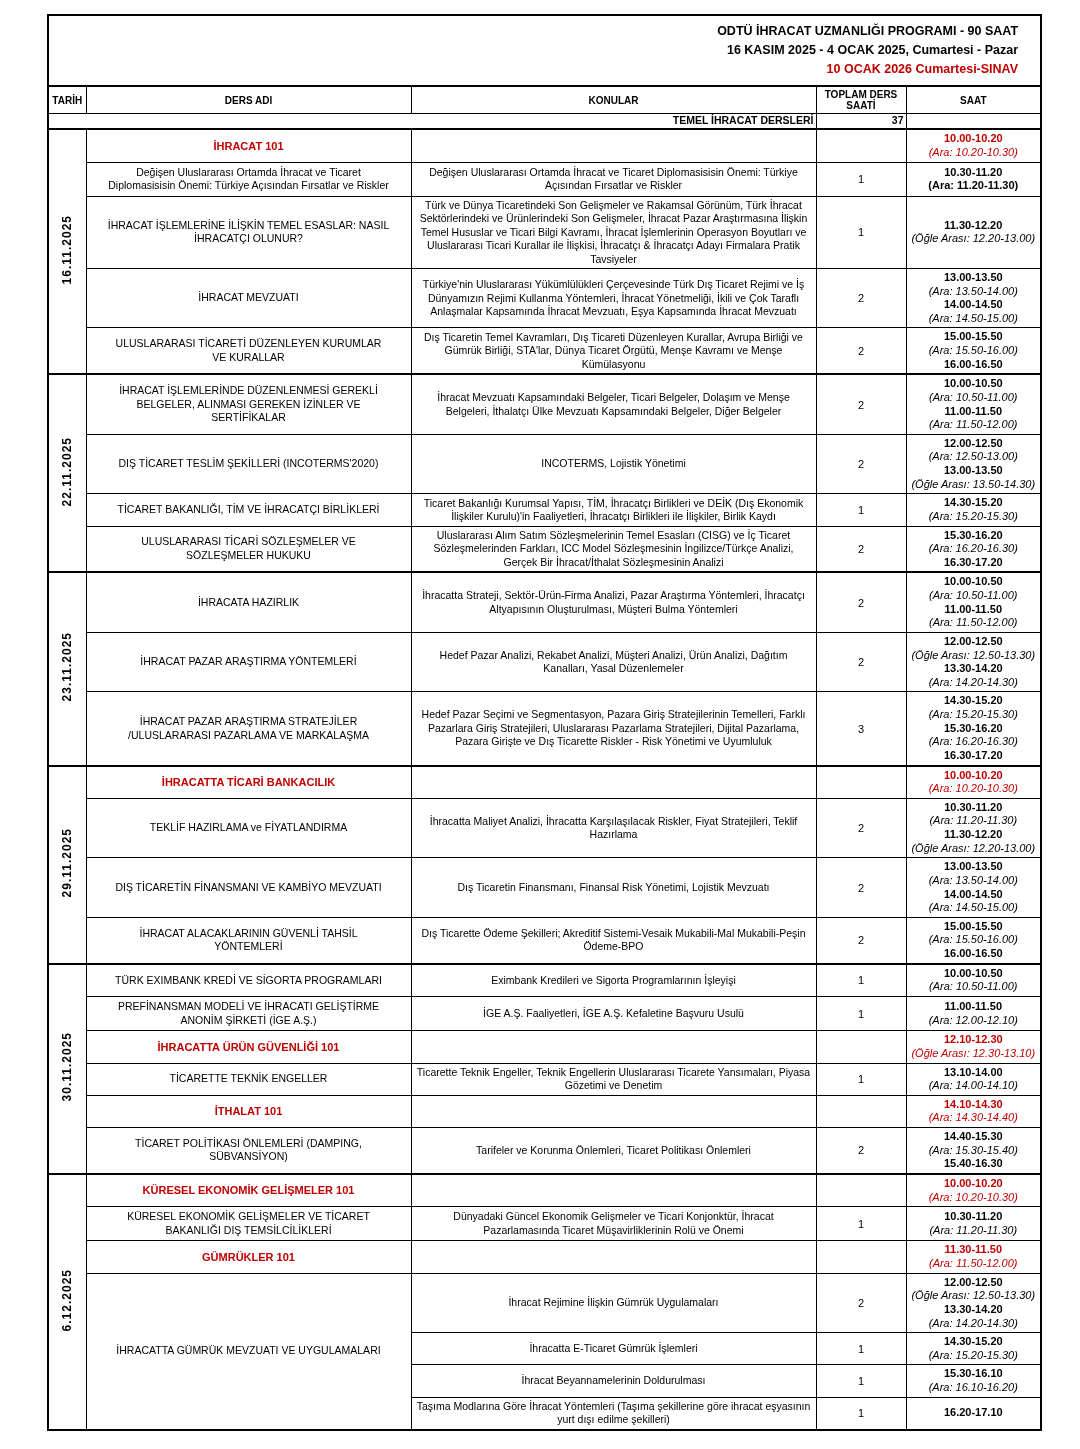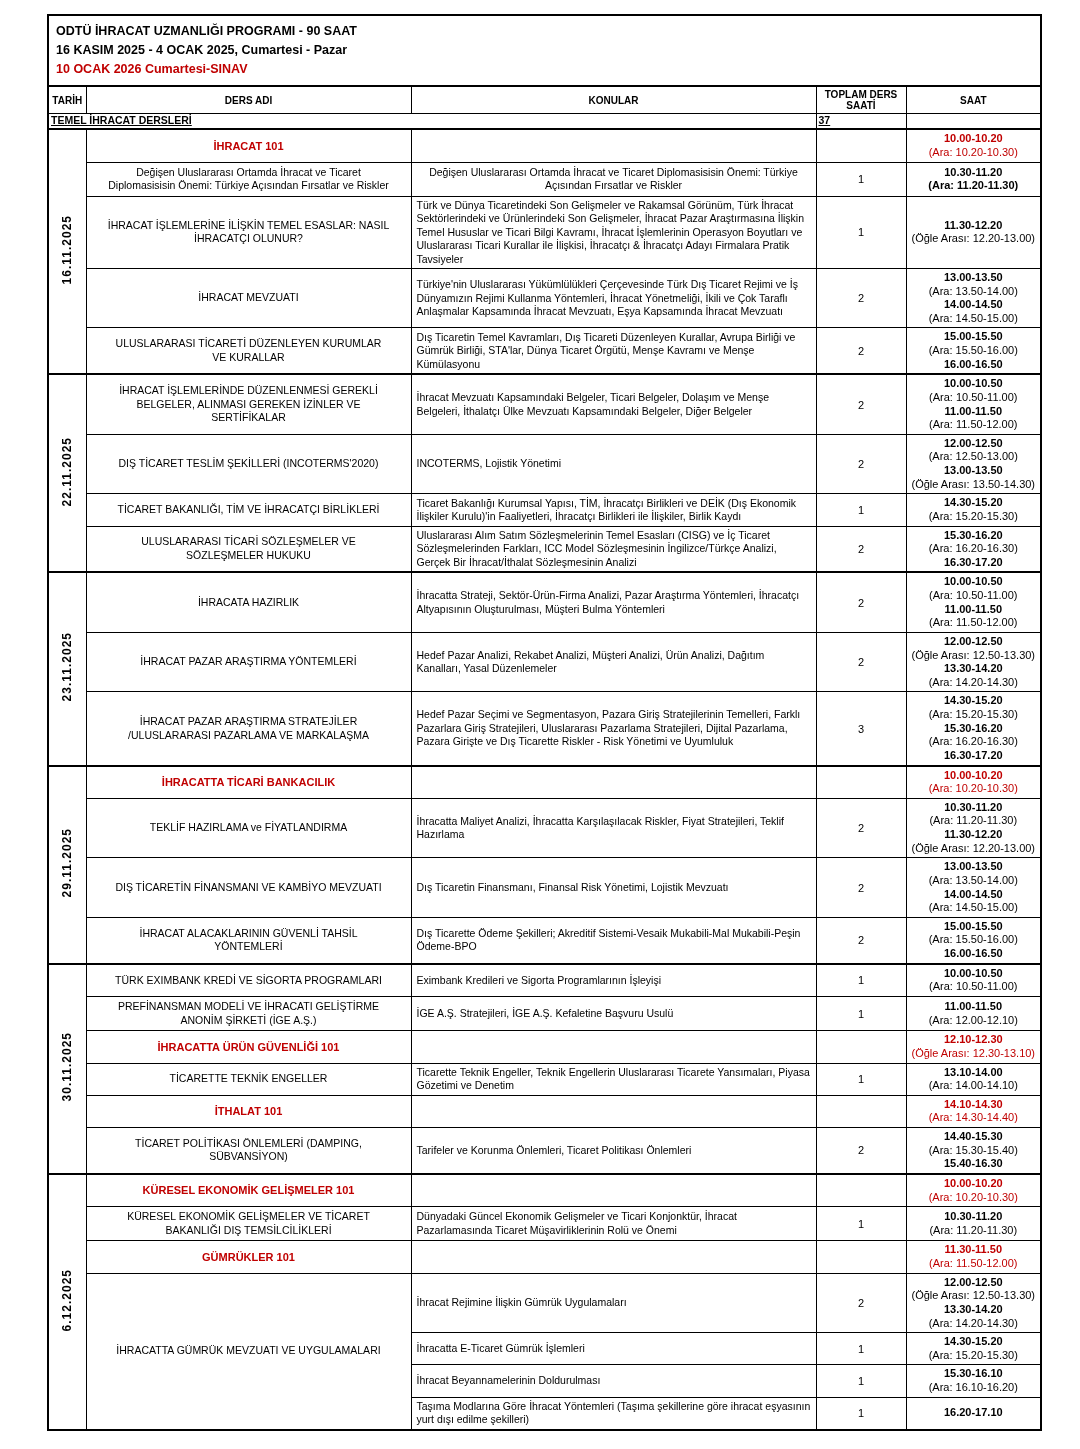--- a/index.html
+++ b/index.html
@@ -2,42 +2,42 @@
 <html style="--red: #c00000;"><head>
 <meta charset="utf-8">
 <style>
   html,body { margin:0; padding:0; background:#ffffff; }
   body { width:1080px; height:1449px; font-family:"Liberation Sans", sans-serif; color:#000; overflow:hidden; }
   :root { --red:#c00000; }
 
   table.sched { border-collapse:collapse; table-layout:fixed; width:993px; margin:14px 0 0 47px; border:2px solid #000; }
   td { border:1px solid #000; vertical-align:middle; overflow:hidden; word-wrap:break-word; }
 
-  .title-cell { border-bottom:2px solid #000; text-align:left; padding:6px 7px 7px; }
+  .title-cell { border-bottom:2px solid #000; text-align:right; padding:6px 22px 7px; }
   .title-line { font-weight:bold; font-size:12.5px; line-height:1.5; }
   .title-line.red { color:var(--red); }
 
   tr.colhead td { font-weight:bold; font-size:10px; text-align:center; line-height:1.15; height:24px; padding:1px 2px; }
-  tr.section-row td { font-weight:bold; font-size:10.5px; text-align:left; padding:0 2px; height:14px; line-height:1.1;text-decoration:underline; }
+  tr.section-row td { font-weight:bold; font-size:10.5px; text-align:right; padding:0 2px; height:14px; line-height:1.1; }
 
   .date-cell { text-align:center; padding:0; }
   .date-cell span { display:inline-block; writing-mode:vertical-rl; transform:rotate(180deg); font-weight:bold; font-size:12px; letter-spacing:1px; white-space:nowrap; }
 
   .course-cell { text-align:center; font-size:10.5px; line-height:1.3; padding:3px 21px; }
   tr.intro .course-cell { color:var(--red); font-weight:bold; font-size:11px; }
 
-  .topics-cell { font-size:10.5px; line-height:1.28; padding:2px 5px; text-align:left; }
+  .topics-cell { font-size:10.5px; line-height:1.28; padding:2px 5px; text-align:center; }
   .topics-cell.center { text-align:center; }
 
   .hours-cell { text-align:center; font-size:11px; padding:1px; }
   .hours-cell.total { font-weight:bold; }
 
   .time-cell { text-align:center; font-size:11px; line-height:1.24; padding:2px 1px; }
   .tml.main { font-weight:bold; }
-  .tml.break { }
+  .tml.break { font-style:italic; }
   .tml.break-bold { font-weight:bold; }
   tr.intro .tml { color:var(--red); }
 
   tr.day-start td { border-top:2px solid #000; }
 </style>
 </head>
 <body>
 
 <table class="sched">
   <colgroup>
@@ -242,21 +242,21 @@
         <td class="course-cell">TÜRK EXIMBANK KREDİ VE SİGORTA PROGRAMLARI</td>
         <td class="topics-cell">Eximbank Kredileri ve Sigorta Programlarının İşleyişi</td>
         <td class="hours-cell">1</td>
         <td class="time-cell">
           <div class="tml main">10.00-10.50</div>
           <div class="tml break">(Ara: 10.50-11.00)</div>
         </td>
       </tr>
       <tr>
         <td class="course-cell">PREFİNANSMAN MODELİ VE İHRACATI GELİŞTİRME ANONİM ŞİRKETİ (İGE A.Ş.)</td>
-        <td class="topics-cell">İGE A.Ş. Stratejileri, İGE A.Ş. Kefaletine Başvuru Usulü</td>
+        <td class="topics-cell">İGE A.Ş. Faaliyetleri, İGE A.Ş. Kefaletine Başvuru Usulü</td>
         <td class="hours-cell">1</td>
         <td class="time-cell">
           <div class="tml main">11.00-11.50</div>
           <div class="tml break">(Ara: 12.00-12.10)</div>
         </td>
       </tr>
       <tr class="intro">
         <td class="course-cell">İHRACATTA ÜRÜN GÜVENLİĞİ 101</td>
         <td class="topics-cell"></td>
         <td class="hours-cell"></td>

